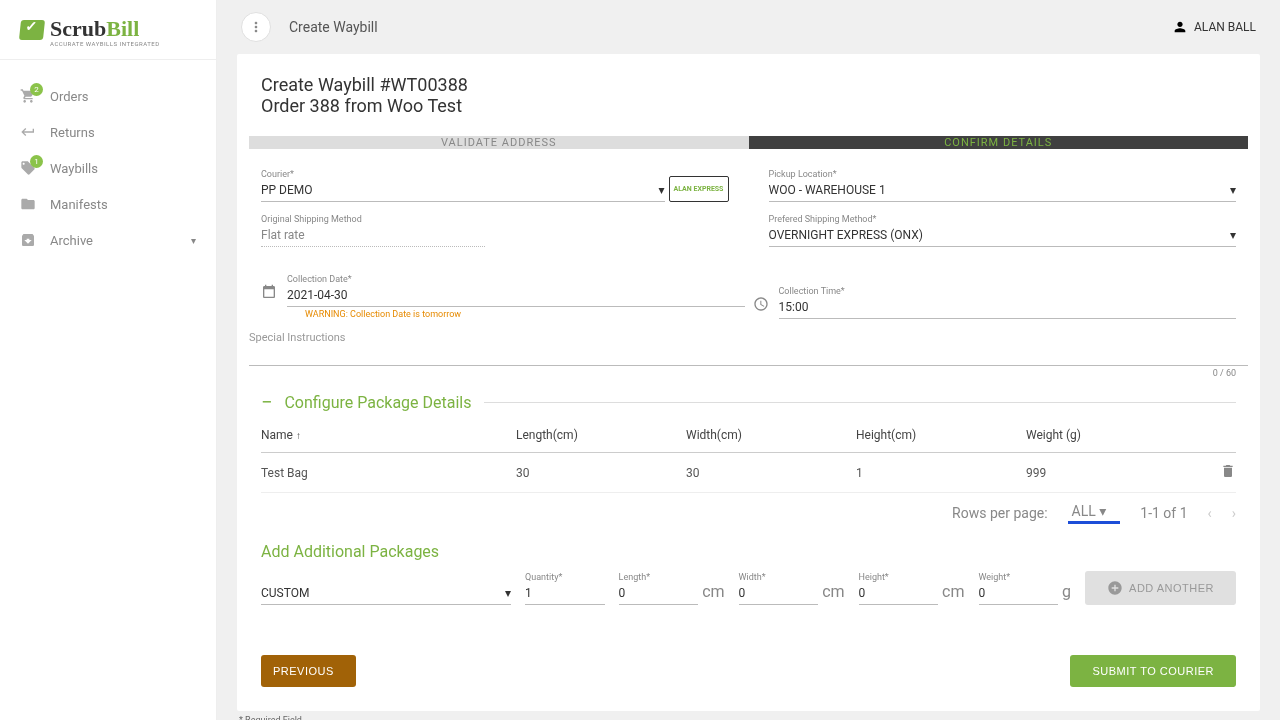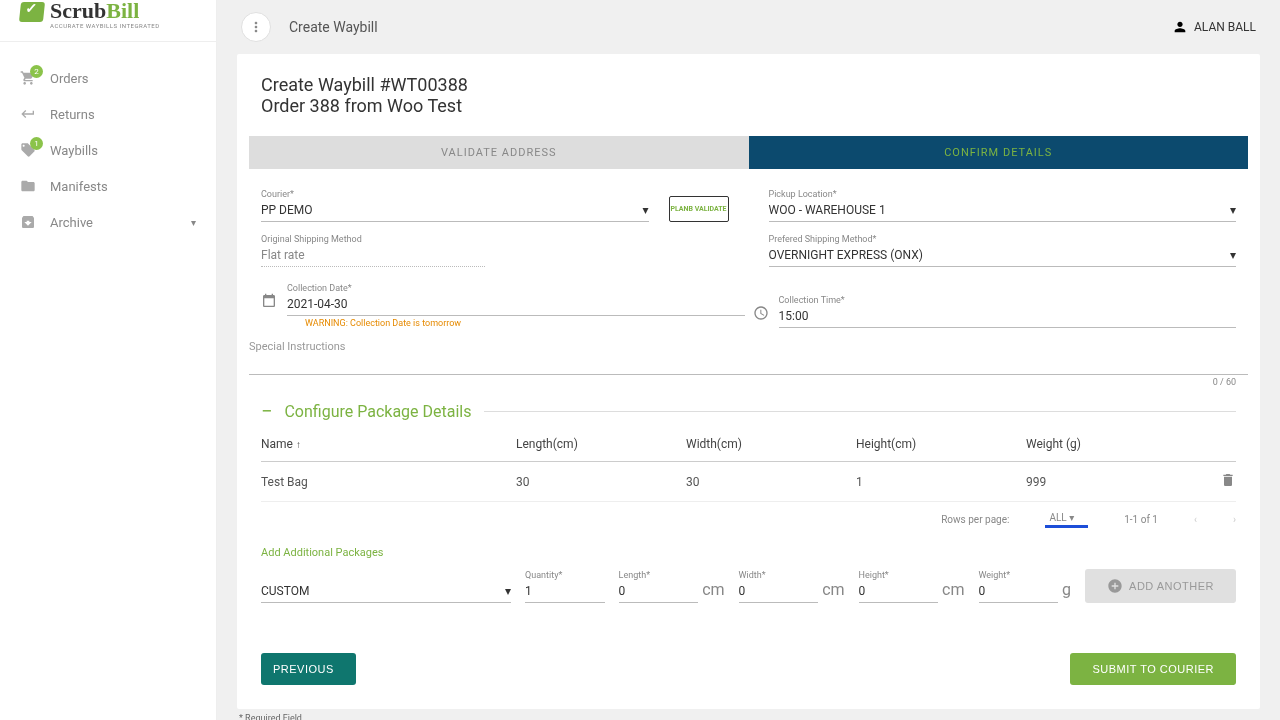--- a/index.html
+++ b/index.html
@@ -1,18 +1,18 @@
 <!DOCTYPE html>
 <html><head>
 <meta charset="utf-8">
 <style>
 * { box-sizing: border-box; margin: 0; padding: 0; }
 body { font-family: -apple-system, BlinkMacSystemFont, "Segoe UI", Roboto, Arial, sans-serif; background: #fff; color: #333; font-size: 13px; }
 .app { display: flex; height: 720px; width: 1280px; }
-.sidebar { width: 217px; background: #fff; border-right: 1px solid #eee; }
+.sidebar { width: 217px; background: #fff; border-right: 1px solid #eee; padding-top: 18px; }
 .logo { padding: 0 20px 12px 20px; border-bottom: 1px solid #eee; margin-bottom: 10px; }
 .logo-row { display: flex; align-items: flex-end; gap: 6px; }
 .logo-mark { width: 24px; height: 20px; background: #7cb342; border-radius: 3px; position: relative; transform: skewX(-6deg); }
 .logo-mark::after { content: "✓"; position: absolute; color: #fff; left: 5px; top: -2px; font-size: 14px; font-weight: bold; }
 .logo-text { font-family: cursive; font-size: 22px; font-weight: bold; color: #333; line-height: 1; }
 .logo-text .bill { color: #7cb342; }
 .logo-tag { font-size: 6px; letter-spacing: 0.5px; color: #888; padding-left: 30px; text-transform: uppercase; }
 .nav { padding: 8px 0; }
 .nav-item { display: flex; align-items: center; gap: 14px; padding: 10px 20px; color: #888; cursor: pointer; font-size: 13px; }
 .nav-icon { width: 16px; height: 16px; color: #aaa; fill: currentColor; position: relative; }
@@ -21,29 +21,29 @@
 .main { flex: 1; background: #f0f0f0; display: flex; flex-direction: column; }
 .topbar { display: flex; align-items: center; padding: 12px 24px; background: #f0f0f0; }
 .menu-btn { width: 30px; height: 30px; border-radius: 50%; background: #fff; border: 1px solid #e0e0e0; display: flex; align-items: center; justify-content: center; margin-right: 18px; cursor: pointer; }
 .topbar-title { font-size: 14px; color: #555; }
 .user { margin-left: auto; display: flex; align-items: center; gap: 6px; font-size: 12px; color: #333; }
 .content { flex: 1; padding: 0 20px 10px 20px; overflow: auto; }
 .card { background: #fff; border-radius: 2px; padding: 20px 0 24px 0; }
 .card-header { padding: 0 24px 12px; }
 .card-title { font-size: 18px; color: #333; font-weight: 400; }
 .steps { display: flex; margin: 8px 12px 12px; }
-.step { flex: 1; text-align: center; padding: 10px 0; font-size: 11px; letter-spacing: 1px; }
+.step { flex: 1; text-align: center; padding: 0 0; font-size: 11px; letter-spacing: 1px; }
 .step.inactive { background: #ddd; color: #888; }
-.step.active { background: #0c4a6e; color: #7cb342; }
+.step.active { background: #404040; color: #7cb342; }
 .form-grid { display: grid; grid-template-columns: 1fr 1fr; gap: 12px 40px; padding: 8px 24px; }
 .field { position: relative; }
 .field-label { font-size: 9px; color: #888; }
 .field-value { font-size: 12px; color: #333; padding: 4px 0; border-bottom: 1px solid #bbb; display: flex; align-items: center; justify-content: space-between; }
 .field-value.dotted { border-bottom: 1px dotted #bbb; color: #888; }
-.courier-row { display: flex; align-items: flex-end; gap: 20px; }
+.courier-row { display: flex; align-items: flex-end; gap: 4px; }
 .courier-select { flex: 1; }
 .courier-logo { width: 60px; height: 26px; background: linear-gradient(#fff,#fff); border: 1px solid #333; border-radius: 2px; display: flex; align-items: center; justify-content: center; font-size: 7px; font-weight: bold; color: #7cb342; }
 .row2 { display: grid; grid-template-columns: 1fr 1fr; gap: 40px; padding: 4px 24px; }
 .row2 .half { display: grid; grid-template-columns: 1fr 1fr; gap: 20px; }
 .with-icon { display: flex; align-items: flex-end; gap: 10px; }
 .with-icon .icon { color: #888; font-size: 14px; padding-bottom: 4px; }
 .with-icon .field { flex: 1; }
 .warning { font-size: 9px; color: #e68a00; padding-left: 44px; margin-top: 2px; }
 .special { padding: 8px 12px 2px; }
 .special .field-value { border-bottom: 1px solid #bbb; min-height: 22px; }
@@ -51,32 +51,32 @@
 .section-header { display: flex; align-items: center; gap: 12px; padding: 14px 24px 6px; }
 .section-title { color: #7cb342; font-size: 16px; }
 .section-line { flex: 1; height: 1px; background: #ddd; }
 .minus { color: #7cb342; font-size: 20px; line-height: 1; }
 .table { padding: 0 24px; }
 .thead, .trow { display: grid; grid-template-columns: 1.5fr 1fr 1fr 1fr 1fr 40px; padding: 10px 0; align-items: center; }
 .thead { border-bottom: 1px solid #ccc; font-size: 12px; color: #444; }
 .trow { border-bottom: 1px solid #eee; font-size: 12px; color: #555; }
 .sort-arrow { font-size: 10px; }
 .trash { color: #888; cursor: pointer; text-align: right; }
-.pagination { display: flex; justify-content: flex-end; align-items: center; gap: 36px; padding: 8px 24px; font-size: 10px; color: #888; }
+.pagination { display: flex; justify-content: flex-end; align-items: center; gap: 20px; padding: 8px 24px; font-size: 14px; color: #888; }
 .pagination .sel { border-bottom: 3px solid #1d4ed8; padding: 2px 14px 2px 4px; }
-.add-link { color: #7cb342; font-size: 11px; padding: 10px 24px; cursor: pointer; }
+.add-link { color: #7cb342; font-size: 16px; padding: 10px 24px; cursor: pointer; }
 .add-row { display: flex; align-items: flex-end; gap: 14px; padding: 0 24px; }
 .add-row .field { }
 .custom-select { flex: 2.2; }
 .dim-field { flex: 0.7; }
 .unit { font-size: 16px; color: #888; margin-left: -10px; padding-bottom: 4px; }
 .add-btn { background: #e0e0e0; color: #999; border: none; padding: 9px 22px; font-size: 11px; letter-spacing: 0.5px; border-radius: 3px; display: flex; align-items: center; gap: 6px; cursor: pointer; }
 .footer-row { display: flex; justify-content: space-between; padding: 50px 24px 0; }
 .btn { border: none; padding: 10px 22px; font-size: 11px; letter-spacing: 0.5px; border-radius: 3px; cursor: pointer; }
-.btn-prev { background: #0f766e; color: #fff; padding-left: 12px; }
+.btn-prev { background: #a16207; color: #fff; padding-left: 12px; }
 .btn-submit { background: #7cb342; color: #fff; }
 .req-note { font-size: 9px; color: #666; padding: 4px 2px; }
 svg { width: 16px; height: 16px; }
 </style>
 </head>
 <body>
 
 <div class="app">
   <aside class="sidebar">
     <div class="logo">
@@ -162,21 +162,21 @@
 
         <div class="form-grid">
           <div class="courier-row">
             <div class="field courier-select">
               <div class="field-label">Courier*</div>
               <div class="field-value">
                   <span>PP DEMO</span>
                   <span>▾</span>
                 </div>
             </div>
-            <div class="courier-logo">PLANB VALIDATE</div>
+            <div class="courier-logo">ALAN EXPRESS</div>
           </div>
           <div class="field">
             <div class="field-label">Pickup Location*</div>
             <div class="field-value">
                 <span>WOO - WAREHOUSE 1</span>
                 <span>▾</span>
               </div>
           </div>
         </div>
 
@@ -189,21 +189,21 @@
           </div>
           <div class="field">
             <div class="field-label">Prefered Shipping Method*</div>
             <div class="field-value">
                 <span>OVERNIGHT EXPRESS (ONX)</span>
                 <span>▾</span>
               </div>
           </div>
         </div>
 
-        <div class="row2" style="margin-top:8px;gap:8px;">
+        <div class="row2" style="margin-top:19px;gap:8px;">
           <div>
             <div class="with-icon">
               <span class="icon">
                 <svg viewBox="0 0 24 24">
                     <path fill="#888" d="M19 3h-1V1h-2v2H8V1H6v2H5c-1.11 0-2 .9-2 2v14c0 1.1.89 2 2 2h14c1.1 0 2-.9 2-2V5c0-1.1-.9-2-2-2zm0 16H5V8h14v11z"></path>
                   </svg>
               </span>
               <div class="field">
                 <div class="field-label">Collection Date*</div>
                 <div class="field-value">2021-04-30</div>

